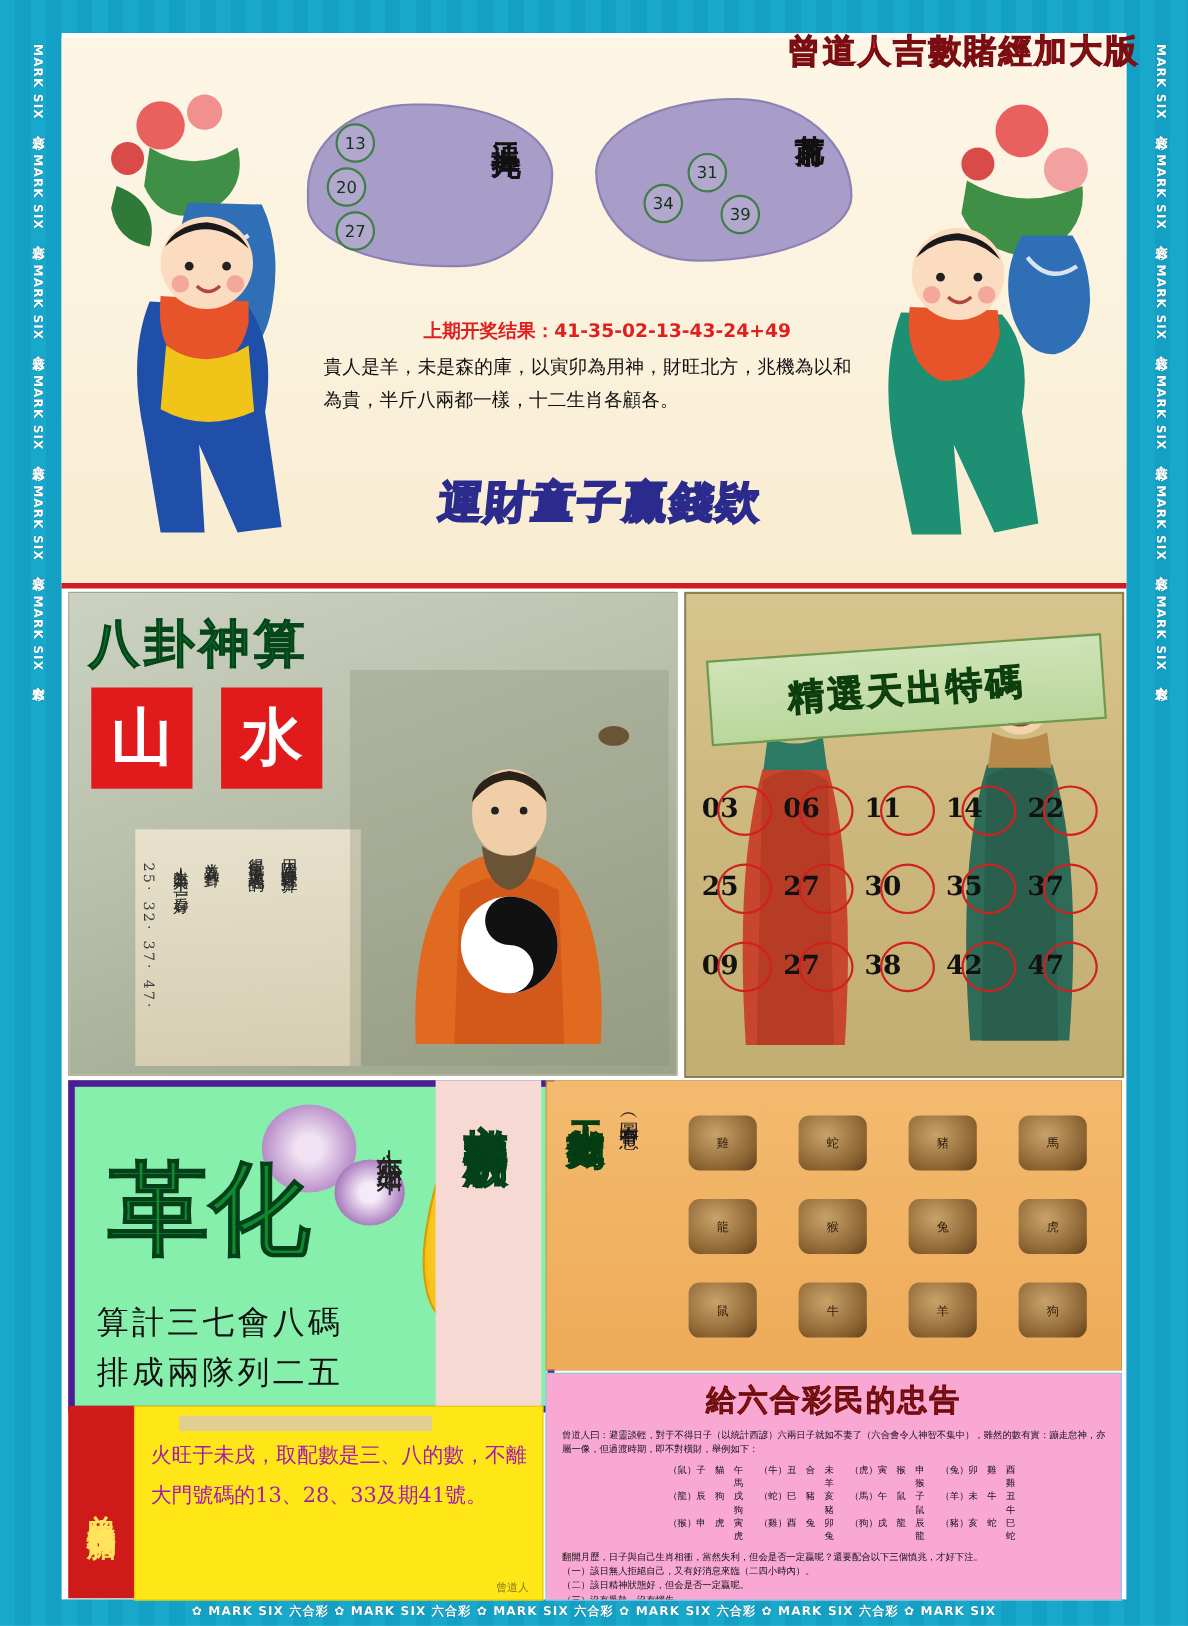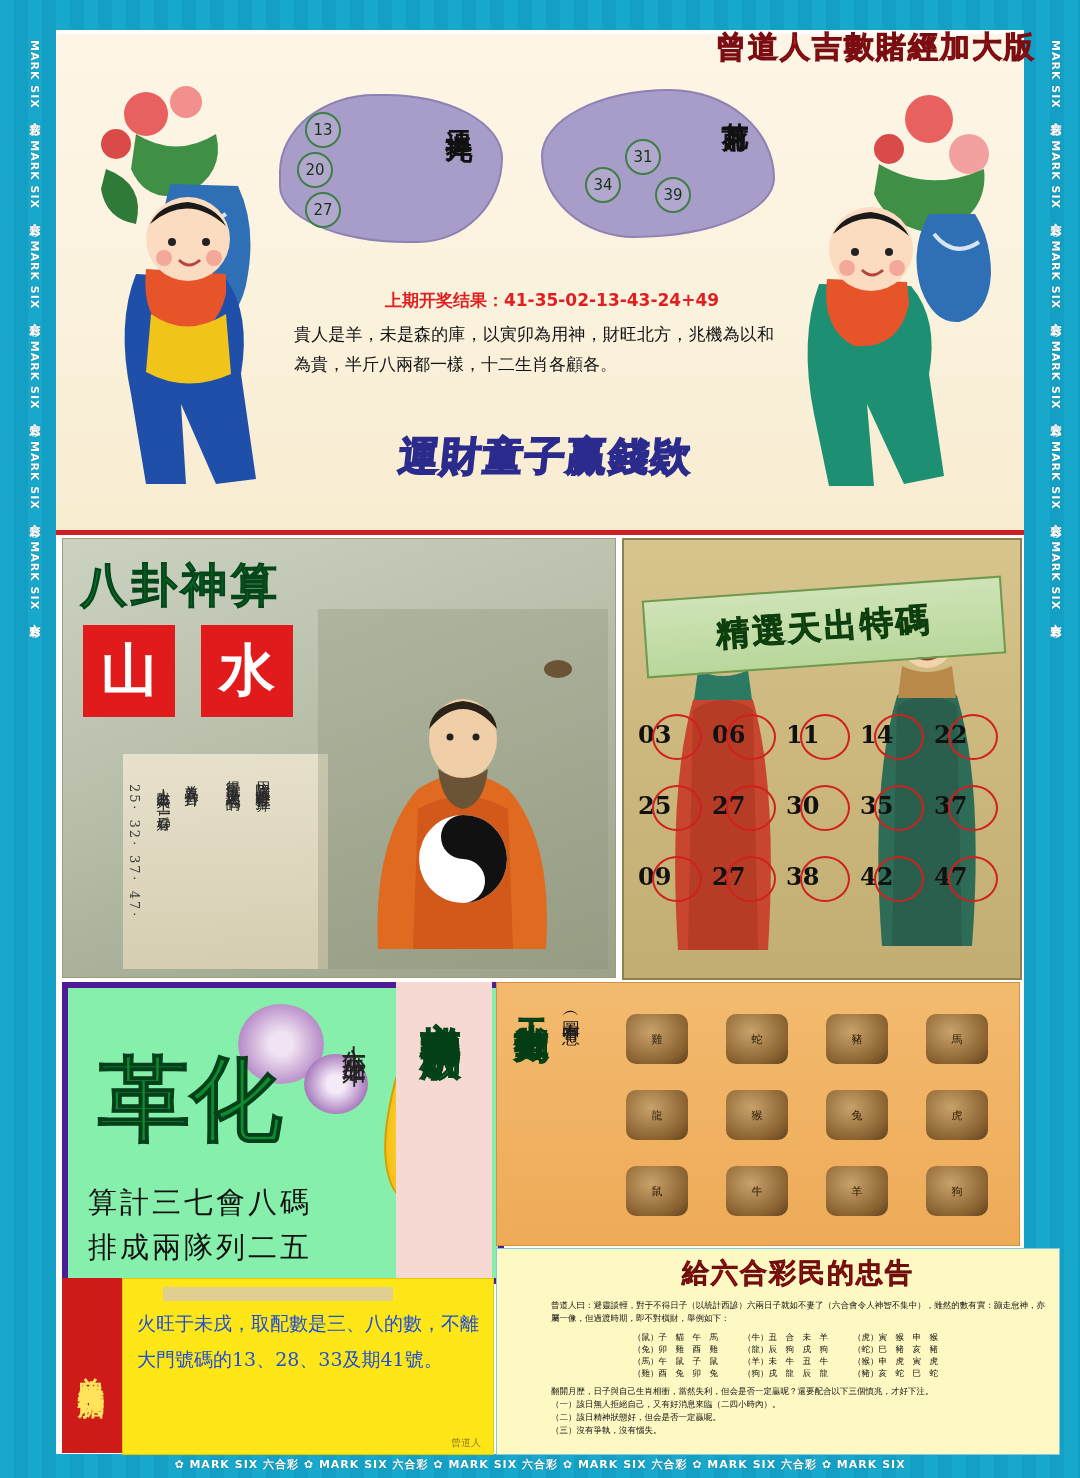--- a/index.html
+++ b/index.html
@@ -286,44 +286,43 @@
   .animal{
     width:62px;height:50px;border-radius:10px;
     background:radial-gradient(ellipse at 40% 35%,#c9a26a,#8a6231 70%,#5c3f1d 100%);
     display:flex;align-items:center;justify-content:center;
     font-size:11px;color:#2b1b08;
   }
 
   
   #advice{
     position:absolute;left:440px;top:1218px;width:522px;height:205px;
-    background:#fef9c3;
+    background:#f9a8d4;
     border:1px solid #86c8e2;
     overflow:hidden;
-    padding-left:40px;
   }
   #advice-title{
     text-align:center;margin-top:6px;
     font-family:"DejaVu Serif","Liberation Serif",serif;
     font-size:27px;font-weight:bold;color:#d01a1a;
     -webkit-text-stroke:.6px #6a0d0d;
     letter-spacing:2px;
   }
   #advice-body{
     margin:8px 14px 0 14px;
     font-family:"DejaVu Serif","Liberation Serif",serif;
     font-size:8.5px;line-height:13px;color:#111;
     text-align:justify;
   }
   #advice-table{
     margin:6px auto 0 auto;width:330px;
-    display:grid;grid-template-columns:repeat(3,1fr);
+    display:grid;grid-template-columns:repeat(4,1fr);
     font-family:"DejaVu Serif","Liberation Serif",serif;
     font-size:8.5px;line-height:12px;color:#111;
-    text-align:left;
+    text-align:right;
   }
   #advice-foot{
     margin:6px 14px 0 14px;
     font-family:Liberation Sans, sans-serif;
     font-size:8.5px;line-height:13px;color:#111;
   }
 
   
   #redtab{
     position:absolute;left:6px;top:1248px;width:60px;height:175px;
@@ -342,21 +341,21 @@
     border:1px solid #e0c80f;
     overflow:hidden;
   }
   #yellow-hl{
     position:absolute;left:40px;top:8px;width:230px;height:14px;
     background:#d9c8b0;opacity:.8;
   }
   #yellow p{
     margin:26px 14px 0 14px;
     font-family:"DejaVu Serif","Liberation Serif",serif;
-    font-size:19px;line-height:36px;color:#1d4ed8;
+    font-size:19px;line-height:36px;color:#a21caf;
     text-align:justify;
   }
   #yellow-sig{
     position:absolute;right:12px;bottom:4px;
     font-size:10px;color:#8a7a18;
     font-family:"DejaVu Serif","Liberation Serif",serif;
   }
 
   
   .flower{position:absolute;border-radius:50%;}

